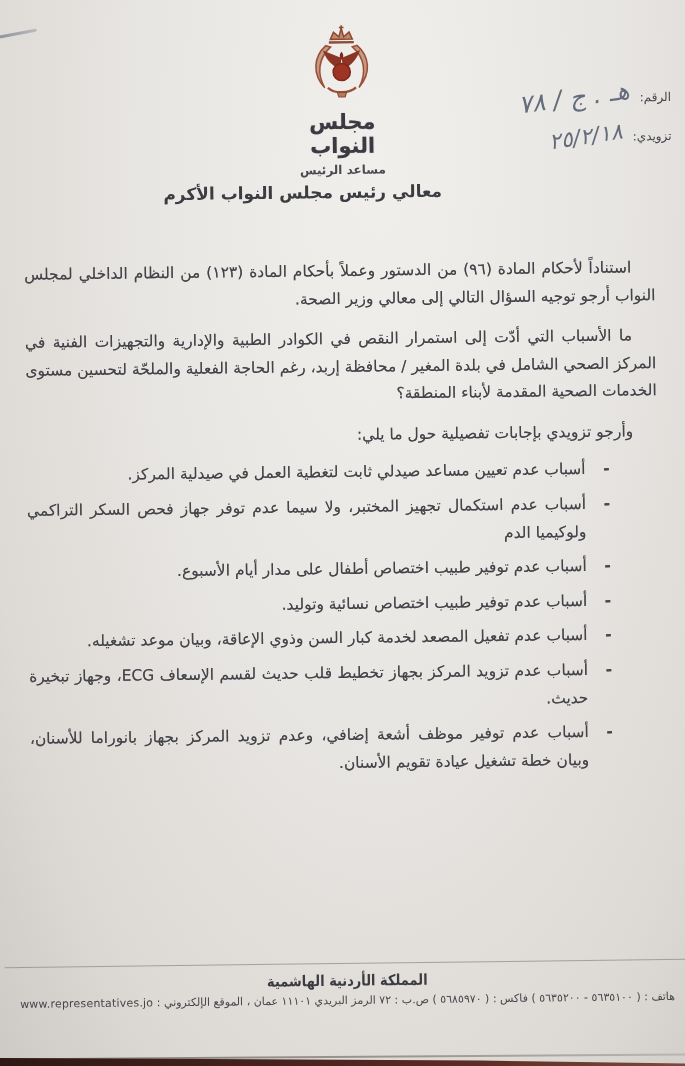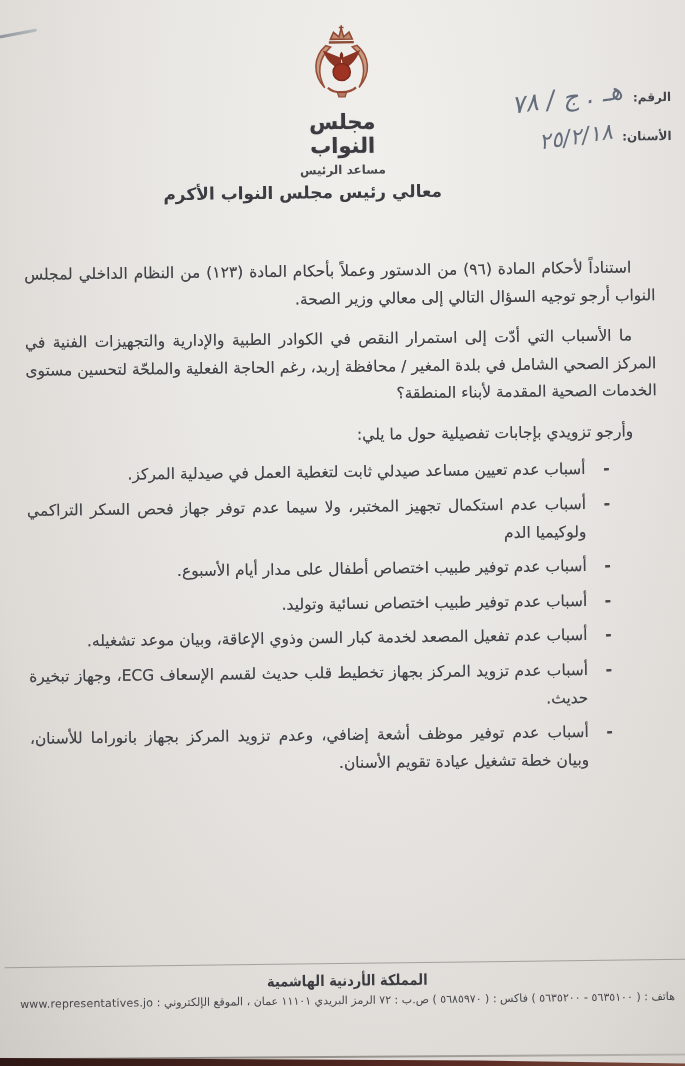--- a/index.html
+++ b/index.html
@@ -23,21 +23,21 @@
   
   .emblem-wrap{position:absolute;left:288px;top:22px;width:120px;text-align:center;}
   .emblem-wrap svg{display:block;margin:0 auto;}
   .org-name{
     margin-top:2px;font-size:21px;font-weight:700;letter-spacing:0.5px;
     color:#3a3a40;text-shadow:0 0 1px rgba(60,60,70,.45);
   }
   .org-role{margin-top:5px;font-size:12px;font-weight:700;color:#4a4b50;}
   .ref-block{position:absolute;right:8px;top:86px;width:250px;font-size:12px;color:#43444a;}
   .ref-row{display:flex;flex-direction:row;align-items:flex-start;justify-content:flex-start;margin-bottom:10px;}
-  .ref-label{font-weight:700;white-space:nowrap;padding-top:8px;}
+  .ref-label{font-weight:400;white-space:nowrap;padding-top:8px;}
   .hand{
     font-size:25px;color:#575f71;opacity:.9;font-style:italic;
     transform:rotate(-7deg);display:inline-block;margin-right:10px;
     letter-spacing:2px;white-space:nowrap;
   }
   .hand.date{font-size:22px;transform:rotate(-8deg) translateY(2px);}
   
   .salutation{
     position:absolute;top:182px;left:0;right:70px;text-align:center;
     font-size:17px;font-weight:700;color:#3c3d42;
@@ -100,21 +100,21 @@
     <div class="org-name">مجلس النواب</div>
     <div class="org-role">مساعد الرئيس</div>
   </div>
 
   <div class="ref-block">
     <div class="ref-row">
       <span class="ref-label">الرقم:</span>
       <span class="hand">هـ . ج / ٧٨</span>
     </div>
     <div class="ref-row">
-      <span class="ref-label">الأسنان:</span>
+      <span class="ref-label">تزويدي:</span>
       <span class="hand date">٢٥/٢/١٨</span>
     </div>
   </div>
 
   <div class="salutation">معالي رئيس مجلس النواب الأكرم</div>
 
   <div class="body-text">
     <p>استناداً لأحكام المادة (٩٦) من الدستور وعملاً بأحكام المادة (١٢٣) من النظام الداخلي لمجلس النواب أرجو توجيه السؤال التالي إلى معالي وزير الصحة.</p>
     <p>ما الأسباب التي أدّت إلى استمرار النقص في الكوادر الطبية والإدارية والتجهيزات الفنية في المركز الصحي الشامل في بلدة المغير / محافظة إربد، رغم الحاجة الفعلية والملحّة لتحسين مستوى الخدمات الصحية المقدمة لأبناء المنطقة؟</p>
     <p class="lead-in">وأرجو تزويدي بإجابات تفصيلية حول ما يلي:</p>

